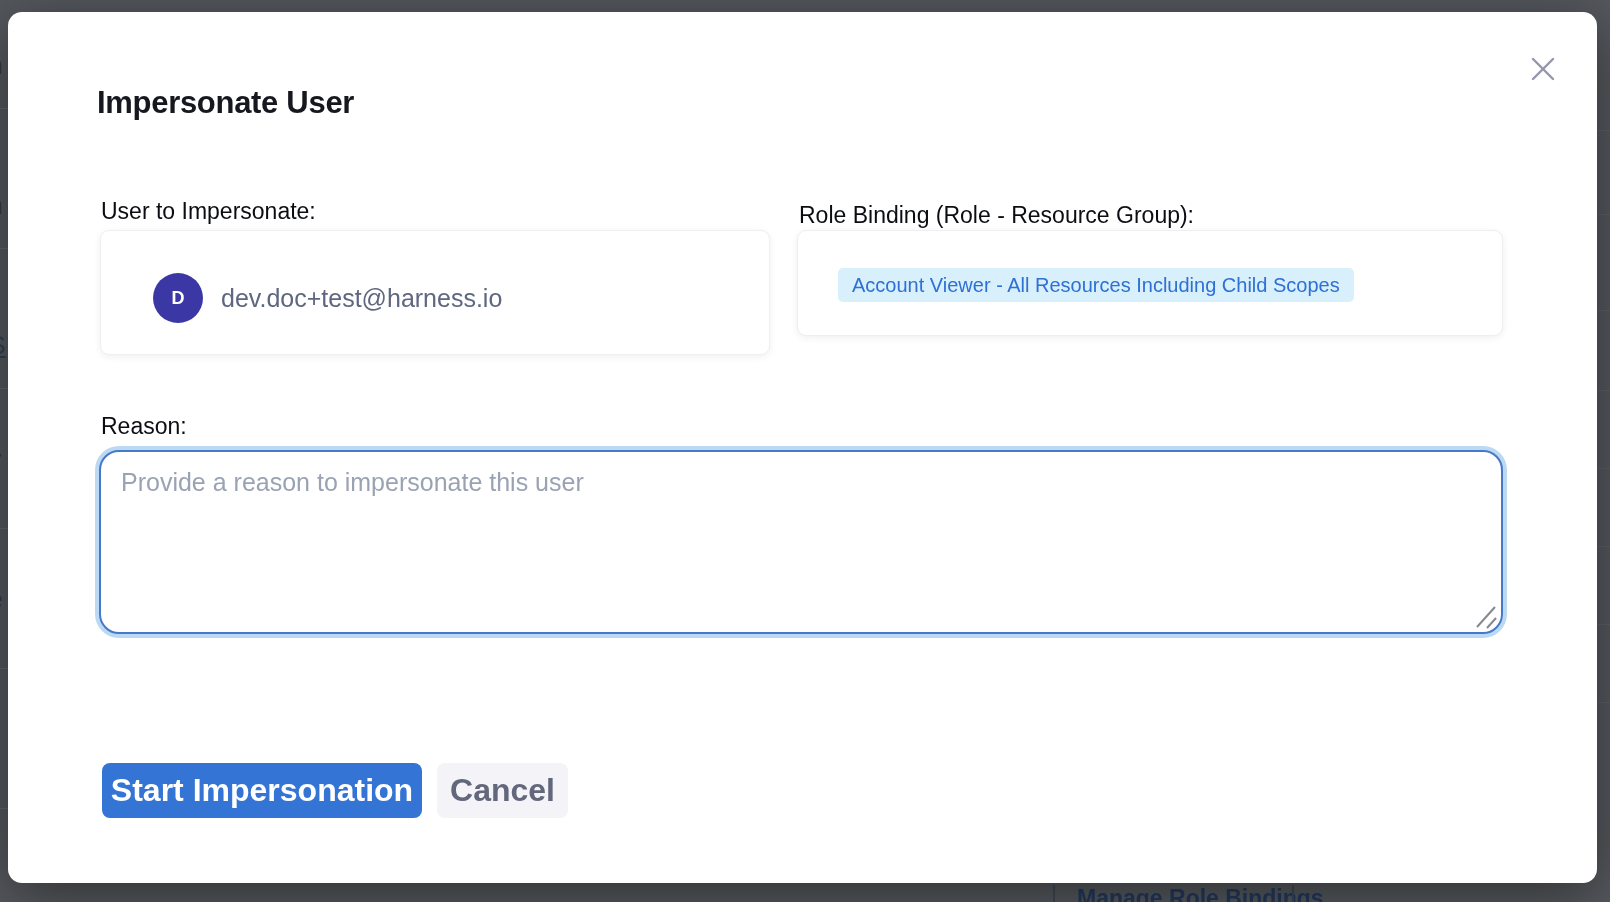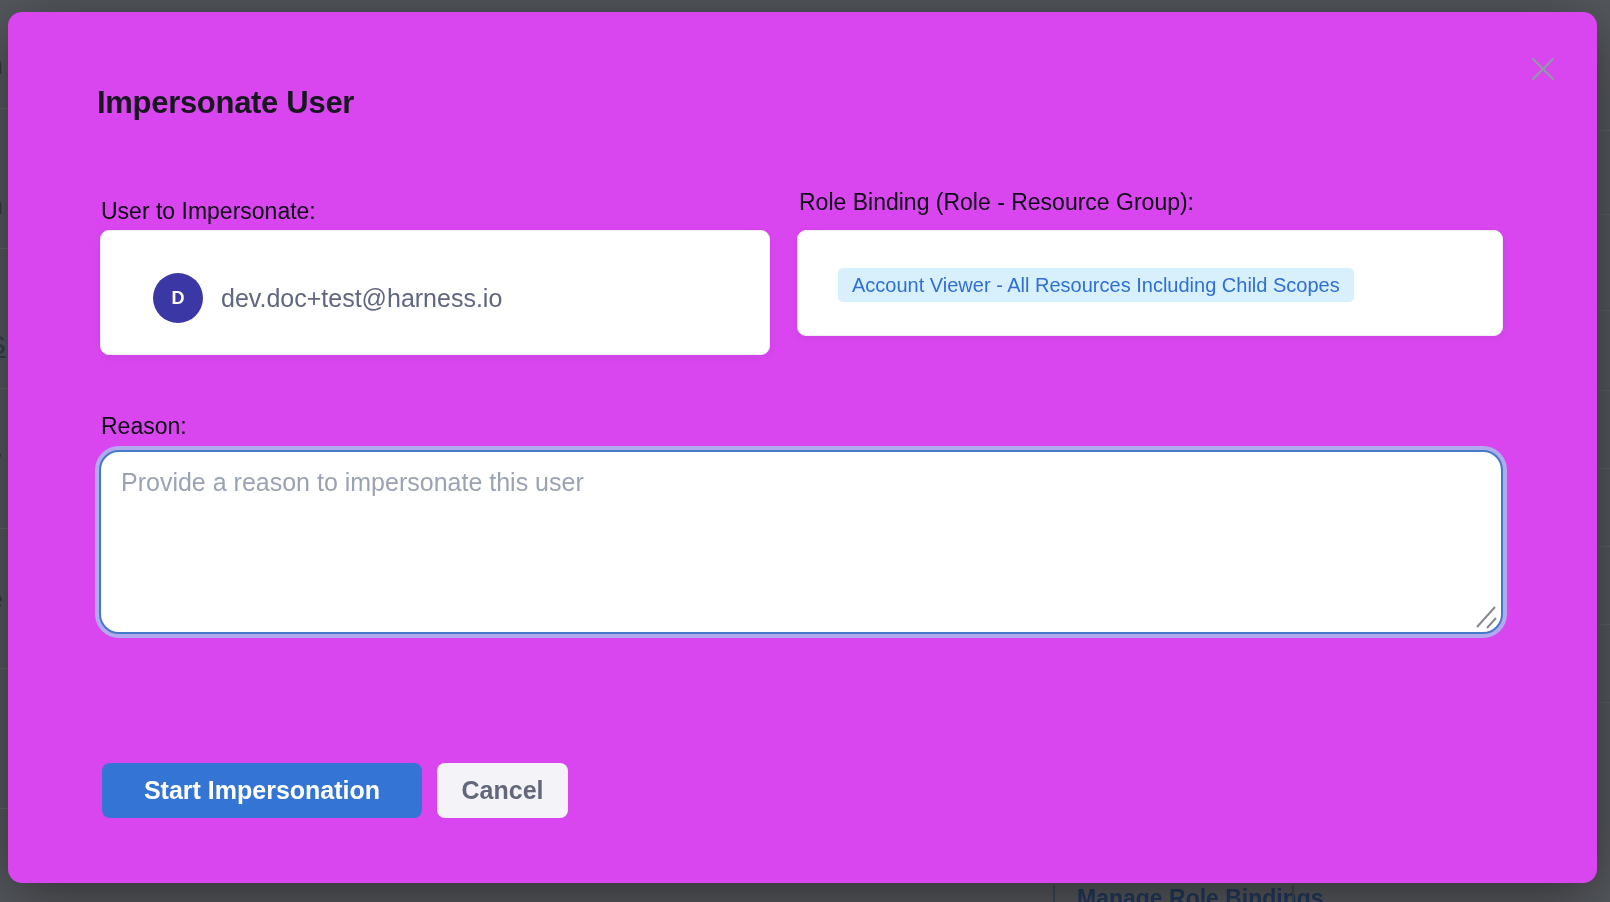--- a/index.html
+++ b/index.html
@@ -28,37 +28,37 @@
   .frag>span{display:inline-block;margin-left:-11px;}
   .frag.link>span{text-decoration:underline;color:#31404f;}
   .edge-line{position:absolute;height:1px;background:#63666b;}
   .edge-line.left{left:0;width:8px;}
   .edge-line.right{left:1598px;width:12px;background:#5e6165;}
   .bg-bottom-tag{position:absolute;left:418px;top:884px;width:617px;height:18px;background:#4b5a68;color:#24395a;font-size:23px;line-height:29px;padding-left:32px;white-space:nowrap;}
   .bg-bottom-manage{position:absolute;left:1077px;top:884px;height:18px;color:#22395c;font-size:23px;line-height:28px;font-weight:700;white-space:nowrap;}
   .bg-sep{position:absolute;top:885px;width:2px;height:17px;background:#3c4956;}
 
   
-  .modal{position:absolute;left:8px;top:12px;width:1589px;height:871px;background:#d946ef;border-radius:14px;box-shadow:0 12px 60px rgba(0,0,0,.45);}
+  .modal{position:absolute;left:8px;top:12px;width:1589px;height:871px;background:#ffffff;border-radius:14px;box-shadow:0 12px 60px rgba(0,0,0,.45);}
   .close-btn{position:absolute;left:1516px;top:38px;width:38px;height:38px;background:none;border:none;cursor:pointer;display:flex;align-items:center;justify-content:center;}
   .modal-title{position:absolute;left:89px;top:72px;font-size:31px;line-height:38px;font-weight:700;letter-spacing:-.3px;color:var(--title_text);}
   .field-label{position:absolute;font-size:23px;line-height:30px;color:var(--label_text);}
   .lbl-user{left:93px;top:184px;}
-  .lbl-role{left:791px;top:175px;}
+  .lbl-role{left:791px;top:188px;}
   .lbl-reason{left:93px;top:399px;}
   .card{position:absolute;background:#fff;border:1px solid #eeeef3;border-radius:9px;box-shadow:0 2px 7px rgba(35,36,62,.07);}
   .card-user{left:92px;top:218px;width:670px;height:125px;}
   .card-role{left:789px;top:218px;width:706px;height:106px;}
   .avatar{position:absolute;left:52px;top:42px;width:50px;height:50px;border-radius:50%;background:var(--avatar_bg);color:#fff;font-size:18px;font-weight:700;display:flex;align-items:center;justify-content:center;}
   .email{position:absolute;left:120px;top:42px;height:50px;display:flex;align-items:center;font-size:25px;color:var(--email_text);}
   .role-tag{position:absolute;left:40px;top:37px;height:34px;line-height:34px;padding:0 14px;background:var(--role_tag_bg);color:var(--role_tag_text);font-size:20px;border-radius:5px;white-space:nowrap;}
   .reason-input{position:absolute;left:91px;top:438px;width:1404px;height:184px;border:2px solid var(--textarea_border);border-radius:20px;box-shadow:0 0 0 4px var(--textarea_glow);padding:16px 20px;font-family:"Liberation Sans","DejaVu Sans",sans-serif;font-size:25px;color:#22242e;resize:none;outline:none;}
   .reason-input::placeholder{color:var(--placeholder);}
   .resize-handle{position:absolute;left:1466px;top:588px;width:26px;height:30px;cursor:nwse-resize;}
-  .btn{position:absolute;top:751px;height:55px;border:none;border-radius:8px;font-family:inherit;font-size:25px;font-weight:700;cursor:pointer;}
+  .btn{position:absolute;top:751px;height:55px;border:none;border-radius:8px;font-family:inherit;font-size:32px;font-weight:700;cursor:pointer;}
   .btn-primary{left:94px;width:320px;background:var(--primary_button);color:#ffffff;}
   .btn-cancel{left:429px;width:131px;background:var(--cancel_bg);color:var(--cancel_text);}
 </style>
 </head>
 <body>
 
 <div id="stage">
 
   <div class="frag" style="top:50px"><span>n</span></div>
   <div class="frag" style="top:190px"><span>n</span></div>

